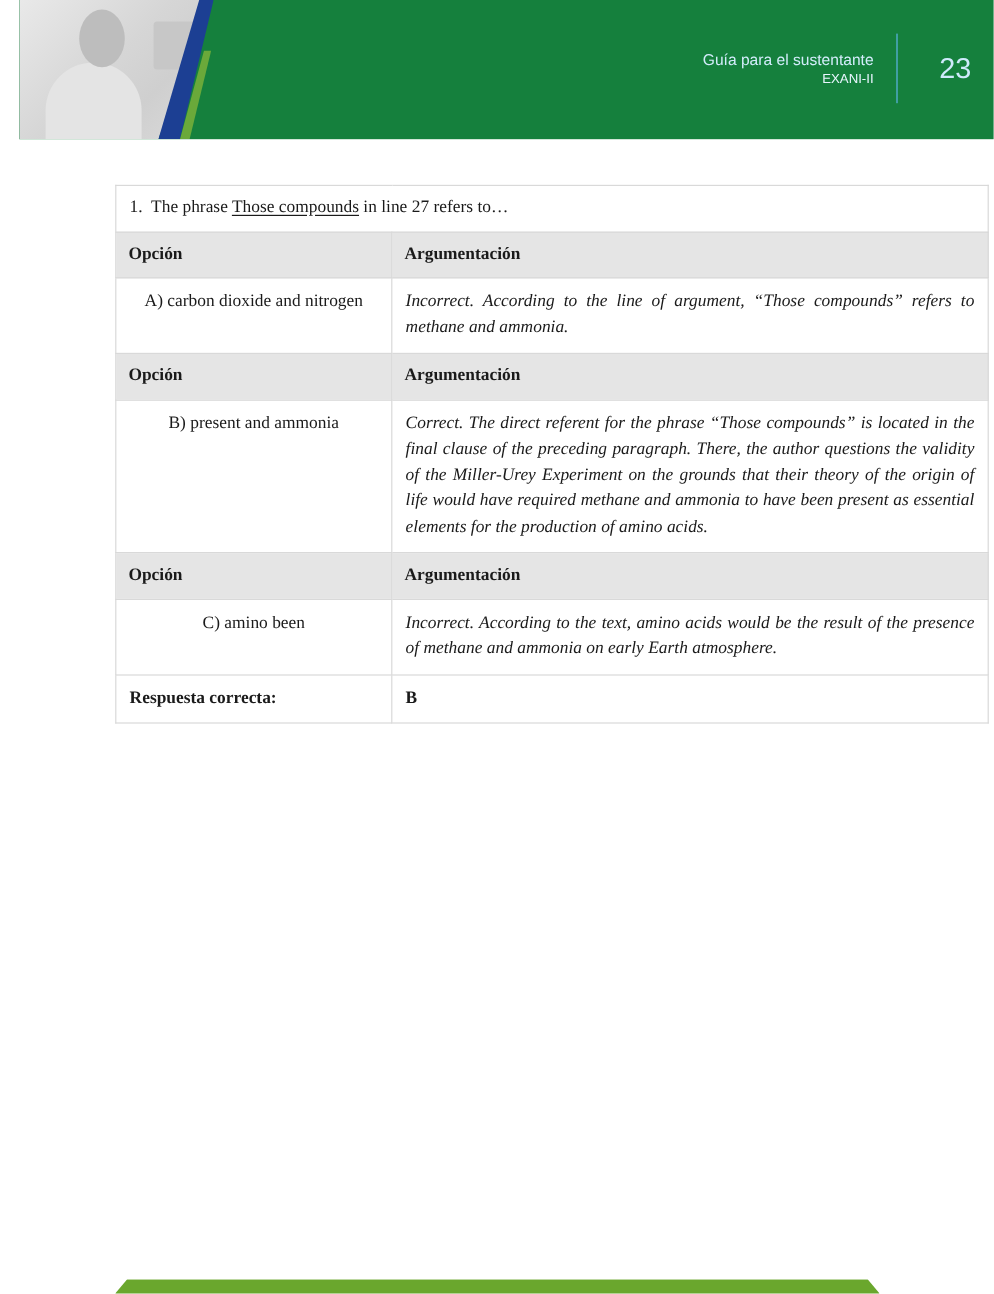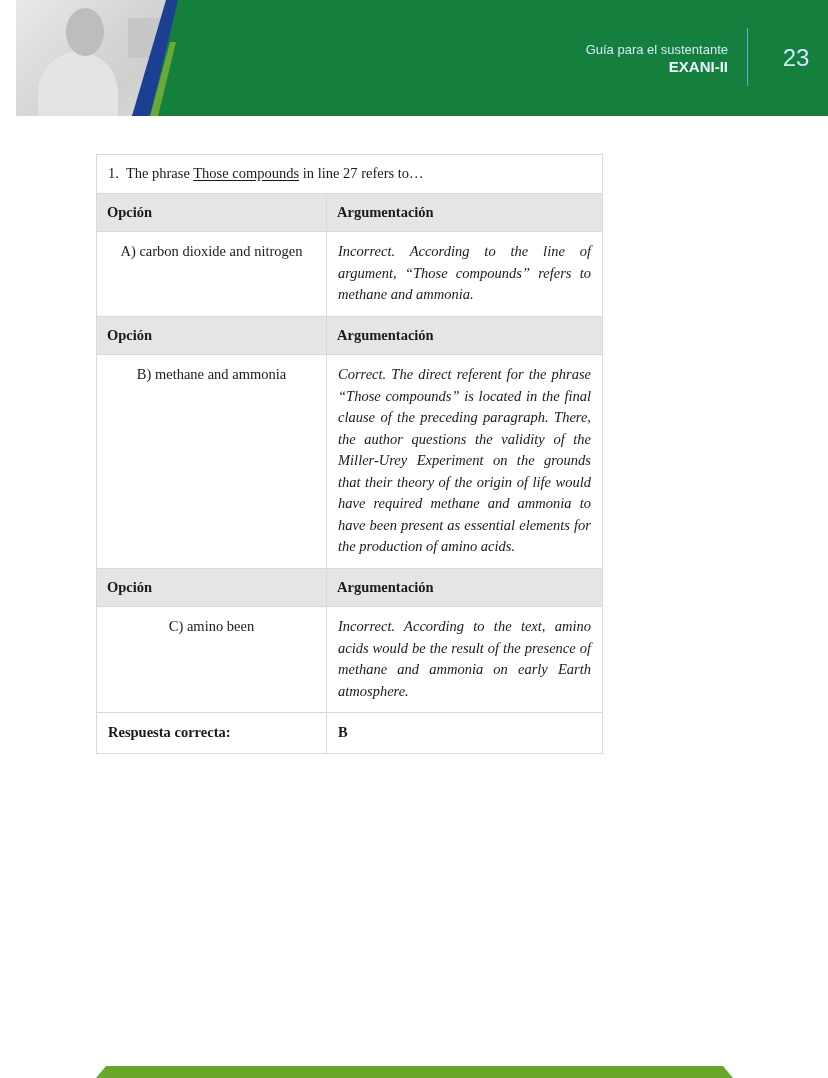--- a/index.html
+++ b/index.html
@@ -38,33 +38,33 @@
   .stripe-green {
     position: absolute; left: 0; top: 0; width: 200px; height: 116px;
     background: #6aa93a;
     clip-path: polygon(154px 42px, 160px 42px, 142px 116px, 134px 116px);
   }
   .header-title {
     position: absolute; right: 116px; top: 41px; text-align: right;
     font-family: "Liberation Sans", "DejaVu Sans", sans-serif;
     color: #d3ecfb; font-size: 13px; line-height: 17px;
   }
-  .header-title .sub { font-weight: bold; color: #e9f6ff; font-size: 15px; }
+  .header-title .sub { font-weight: normal; color: #e9f6ff; font-size: 11px; }
   .header-divider {
     position: absolute; left: 731px; top: 28px; width: 1px; height: 58px;
     background: #5db3e6;
   }
   .page-number {
     position: absolute; left: 732px; top: 44px; width: 96px; text-align: center;
     font-family: "Liberation Sans", "DejaVu Sans", sans-serif;
     color: #cfeafc; font-size: 24px; font-weight: normal;
   }
 
   table.answers {
-    position: absolute; left: 96px; top: 154px; width: 507px;
+    position: absolute; left: 96px; top: 154px; width: 728px;
     border-collapse: collapse; font-size: 14.5px; line-height: 21.5px;
   }
   table.answers td, table.answers th {
     border: 1px solid #d9d9d9; vertical-align: top;
   }
   .q-row td { padding: 8px 11px 8px 11px; }
   .head-row th {
     background: #e5e5e5; font-weight: bold; text-align: left;
     padding: 8px 10px; border-color: #cfcfcf;
   }
@@ -115,21 +115,21 @@
   <tr>
     <td class="opt-cell">A) carbon dioxide and nitrogen</td>
     <td class="arg-cell">Incorrect. According to the line of argument, “Those com­pounds” refers to methane and ammonia.</td>
   </tr>
 
   <tr class="head-row">
     <th class="col-opt">Opción</th>
     <th>Argumentación</th>
   </tr>
   <tr>
-    <td class="opt-cell">B) methane and ammonia</td>
+    <td class="opt-cell">B) present and ammonia</td>
     <td class="arg-cell">Correct. The direct referent for the phrase “Those com­pounds” is located in the final clause of the preceding pa­ragraph. There, the author questions the validity of the Miller-Urey Experiment on the grounds that their theory of the origin of life would have required methane and am­monia to have been present as essential elements for the production of amino acids.</td>
   </tr>
 
   <tr class="head-row">
     <th class="col-opt">Opción</th>
     <th>Argumentación</th>
   </tr>
   <tr>
     <td class="opt-cell">C) amino been</td>
     <td class="arg-cell">Incorrect. According to the text, amino acids would be the result of the presence of methane and ammonia on early Earth atmosphere.</td>

